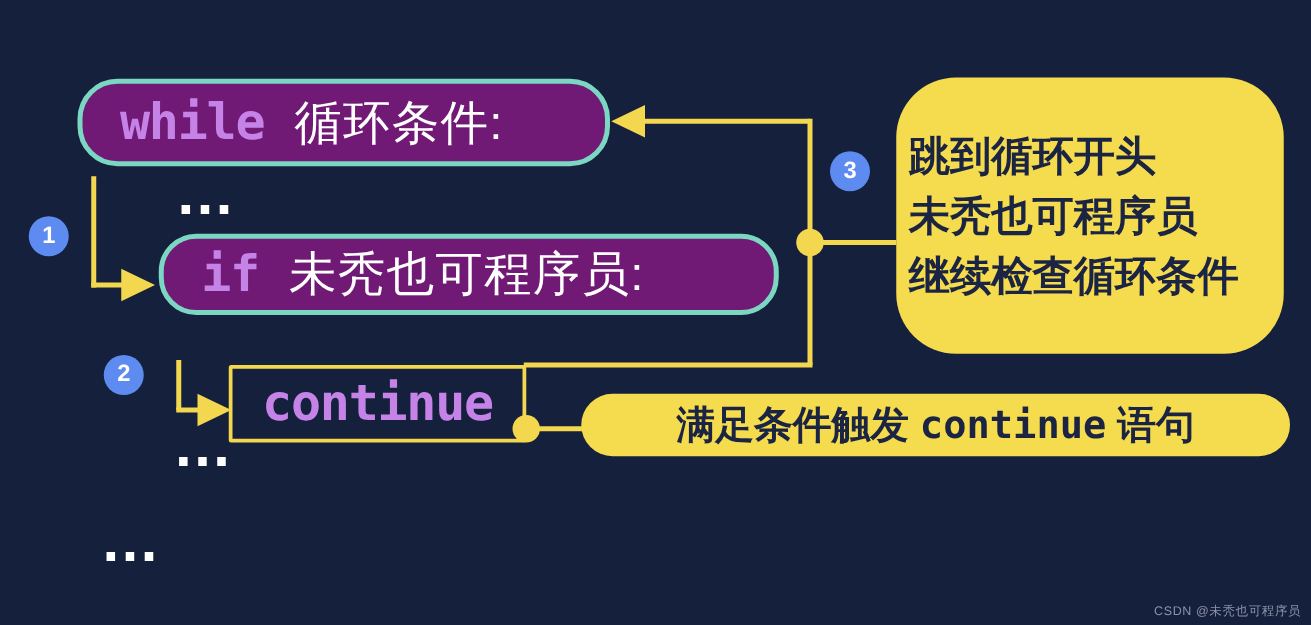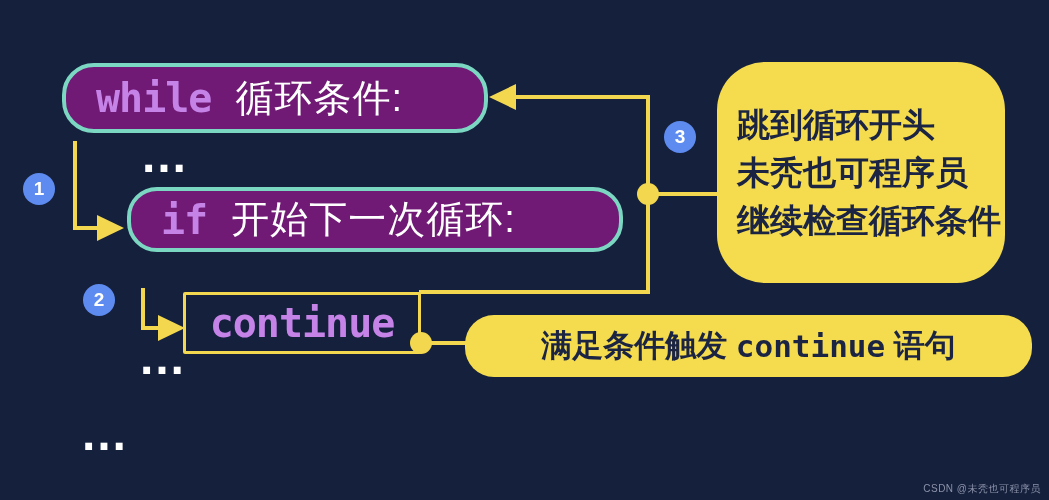--- a/index.html
+++ b/index.html
@@ -45,32 +45,32 @@
     border-top:13px solid transparent;border-bottom:13px solid transparent;
     border-left:27px solid #F2D74F;
   }
   .arrow-left{
     position:absolute;width:0;height:0;
     border-top:13px solid transparent;border-bottom:13px solid transparent;
     border-right:27px solid #F2D74F;
   }
   
   .note-bubble{
-    position:absolute;left:717px;top:62px;width:288px;height:221px;
+    position:absolute;left:717px;top:62px;width:310px;height:221px;
     background:#F5DC4E;border-radius:48px;
     box-sizing:border-box;
     display:flex;flex-direction:column;justify-content:center;
-    padding-left:20px;
+    padding-left:10px;
   }
   .note-bubble .bline{
     color:#1B2442;font-weight:bold;font-size:33px;line-height:48px;
     white-space:nowrap;
   }
   .note-pill{
-    position:absolute;left:465px;top:315px;width:567px;height:62px;
+    position:absolute;left:465px;top:315px;width:567px;height:50px;
     background:#F5DC4E;border-radius:29px;
     display:flex;align-items:center;justify-content:center;
     color:#1B2442;font-weight:bold;font-size:31px;
     white-space:pre;
   }
   .note-pill .code{
     font-family:"DejaVu Sans Mono","Liberation Mono",monospace;
     font-weight:bold;font-size:31px;
   }
   
@@ -112,21 +112,21 @@
   <div class="dot" style="left:410px;top:332px"></div>
   <div class="line" style="left:421px;top:341px;width:46px;height:4px"></div>
 
   <div class="code-box" style="left:62px;top:63px;width:426px;height:70px">
     <span class="keyword">while</span>
     <span class="cn-label">循环条件:</span>
   </div>
 
   <div class="code-box" style="left:127px;top:187px;width:496px;height:65px;border-radius:30px">
     <span class="keyword">if</span>
-    <span class="cn-label">开始下一次循环:</span>
+    <span class="cn-label">未秃也可程序员:</span>
   </div>
 
   <div class="continue-box" style="left:183px;top:292px;width:238px;height:62px">
     <span class="keyword">continue</span>
   </div>
 
   <div class="ellipsis" style="left:140px;top:132px">…</div>
   <div class="ellipsis" style="left:138px;top:334px">…</div>
   <div class="ellipsis" style="left:80px;top:410px">…</div>
 

